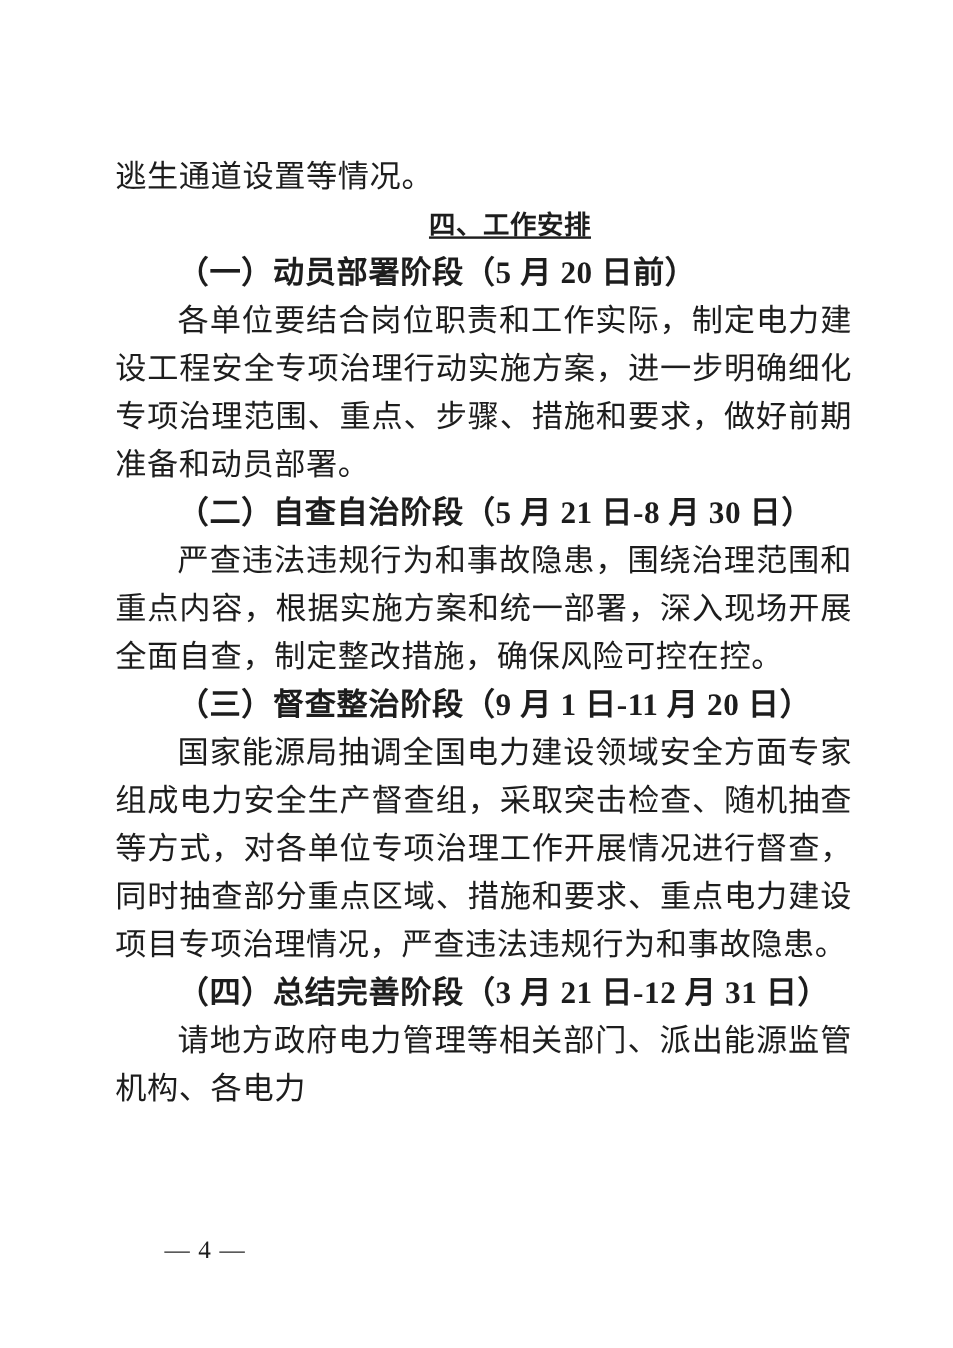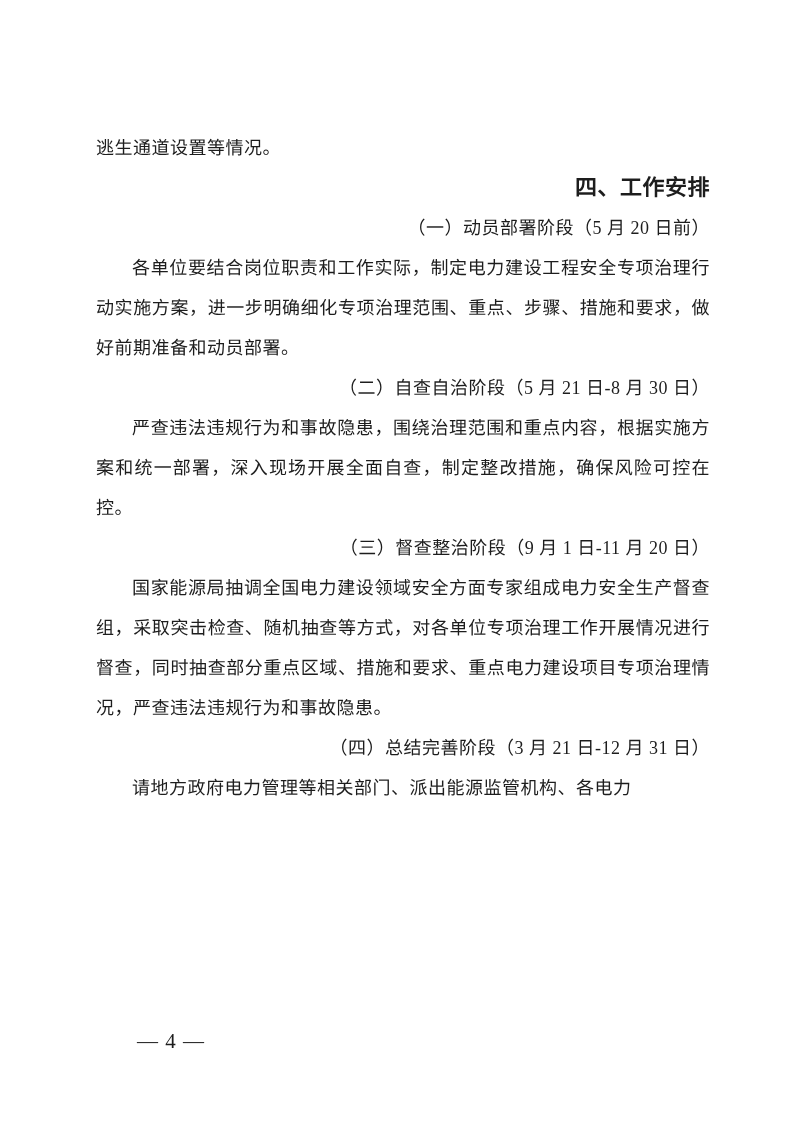--- a/index.html
+++ b/index.html
@@ -23,40 +23,41 @@
     top: 128px;
     width: 614px;
     font-size: 21px;
     line-height: 40px;
     text-align: justify;
     letter-spacing: 0.5px;
   }
   .doc-body p, .doc-body h2, .doc-body h3 {
     margin: 0;
     padding: 0;
-    font-size: 18px;
+    font-size: 26px;
     line-height: 40px;
   }
   
   .cont {
     text-indent: 0;
   }
   
   .h1 {
     text-indent: 2em;
     font-family: "Liberation Sans", "DejaVu Sans", sans-serif;
     font-weight: bold;
     font-size: 22px !important;
-    text-align: right;
+    text-align: center;
+    text-decoration: underline;
   }
   
   .h2 {
     text-indent: 2em;
-    font-weight: 400;
-    text-align: right;
+    font-weight: 700;
+    text-align: left;
     white-space: nowrap;
   }
   
   .para {
     text-indent: 2em;
   }
   .page-footer {
     position: absolute;
     left: 137px;
     top: 1028px;

